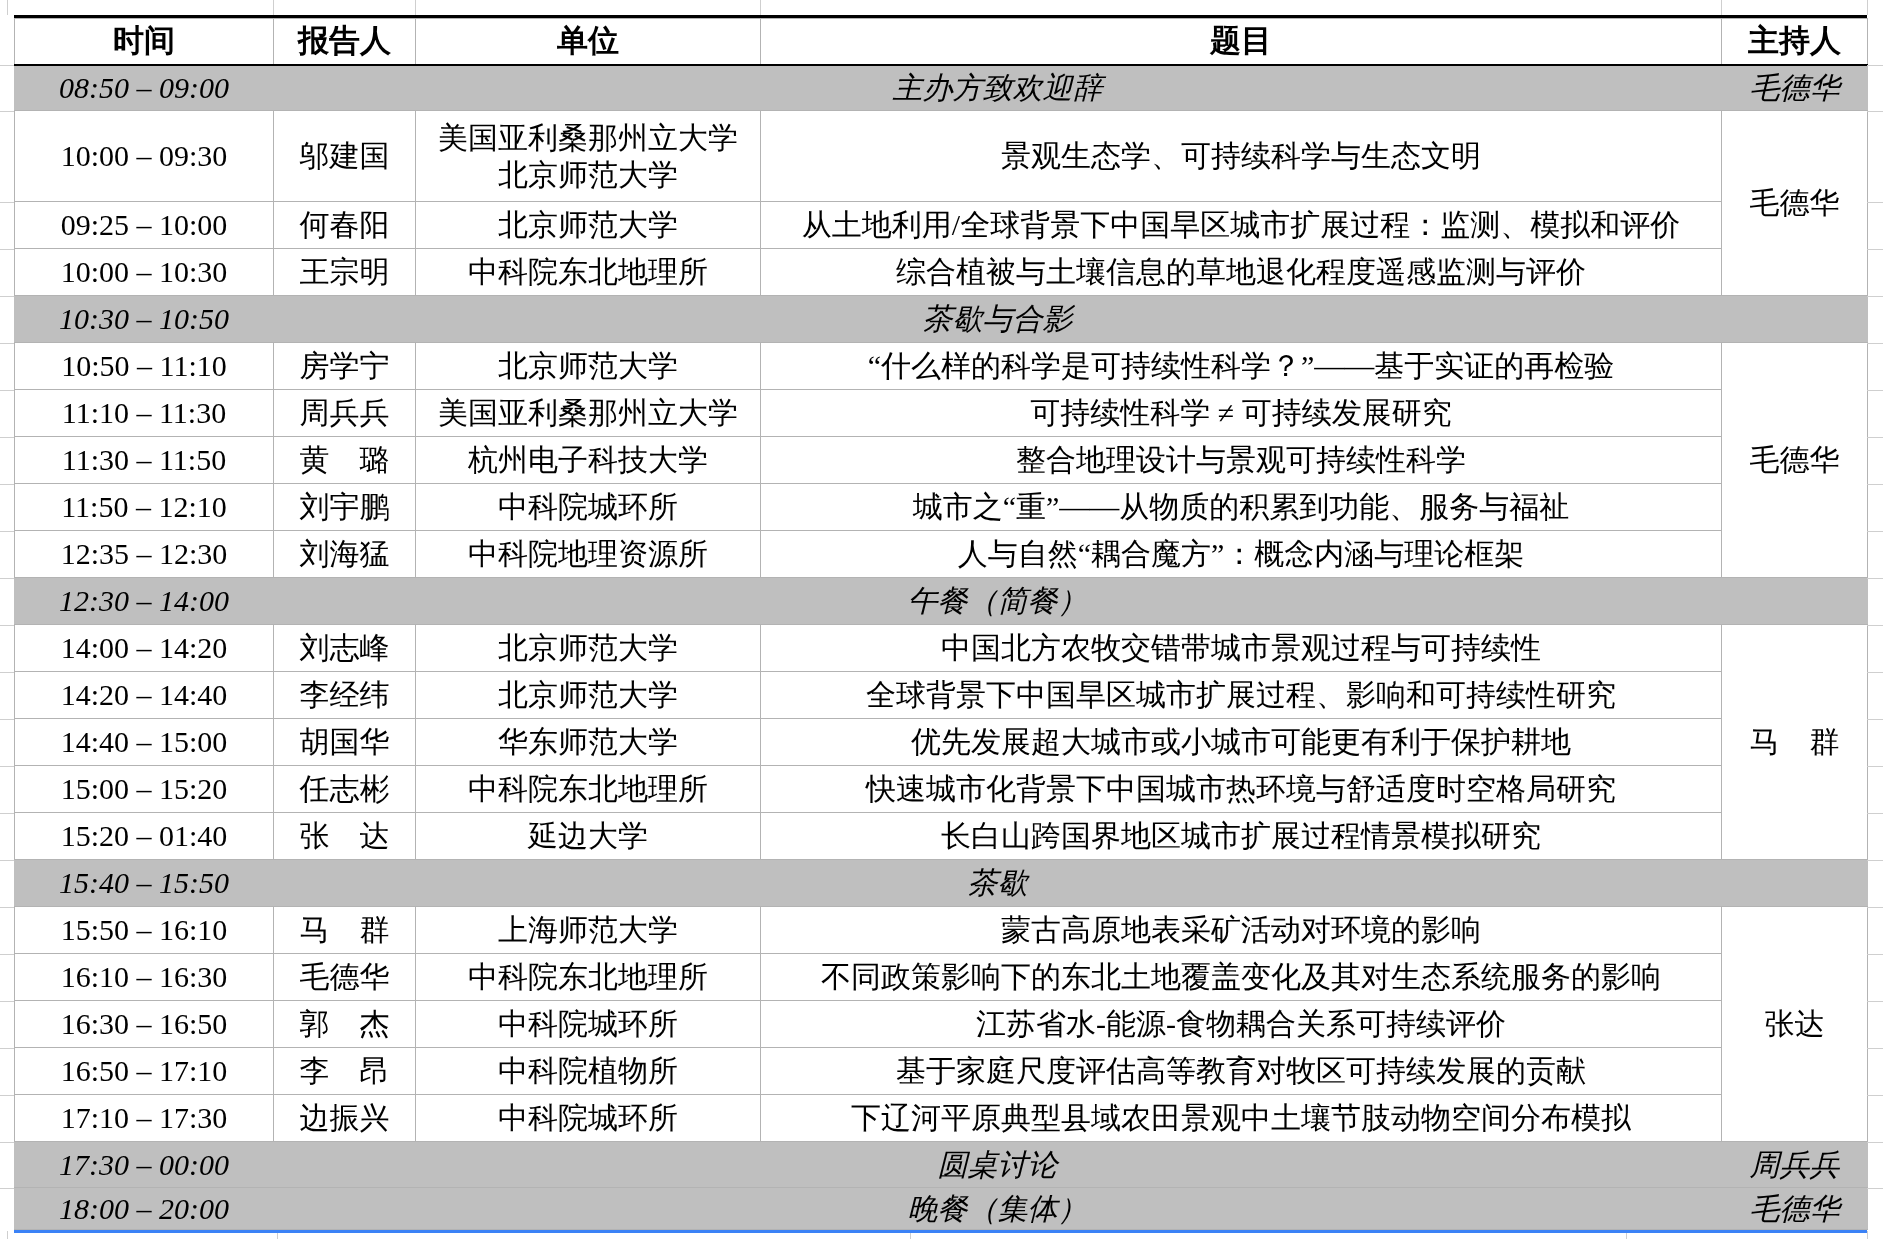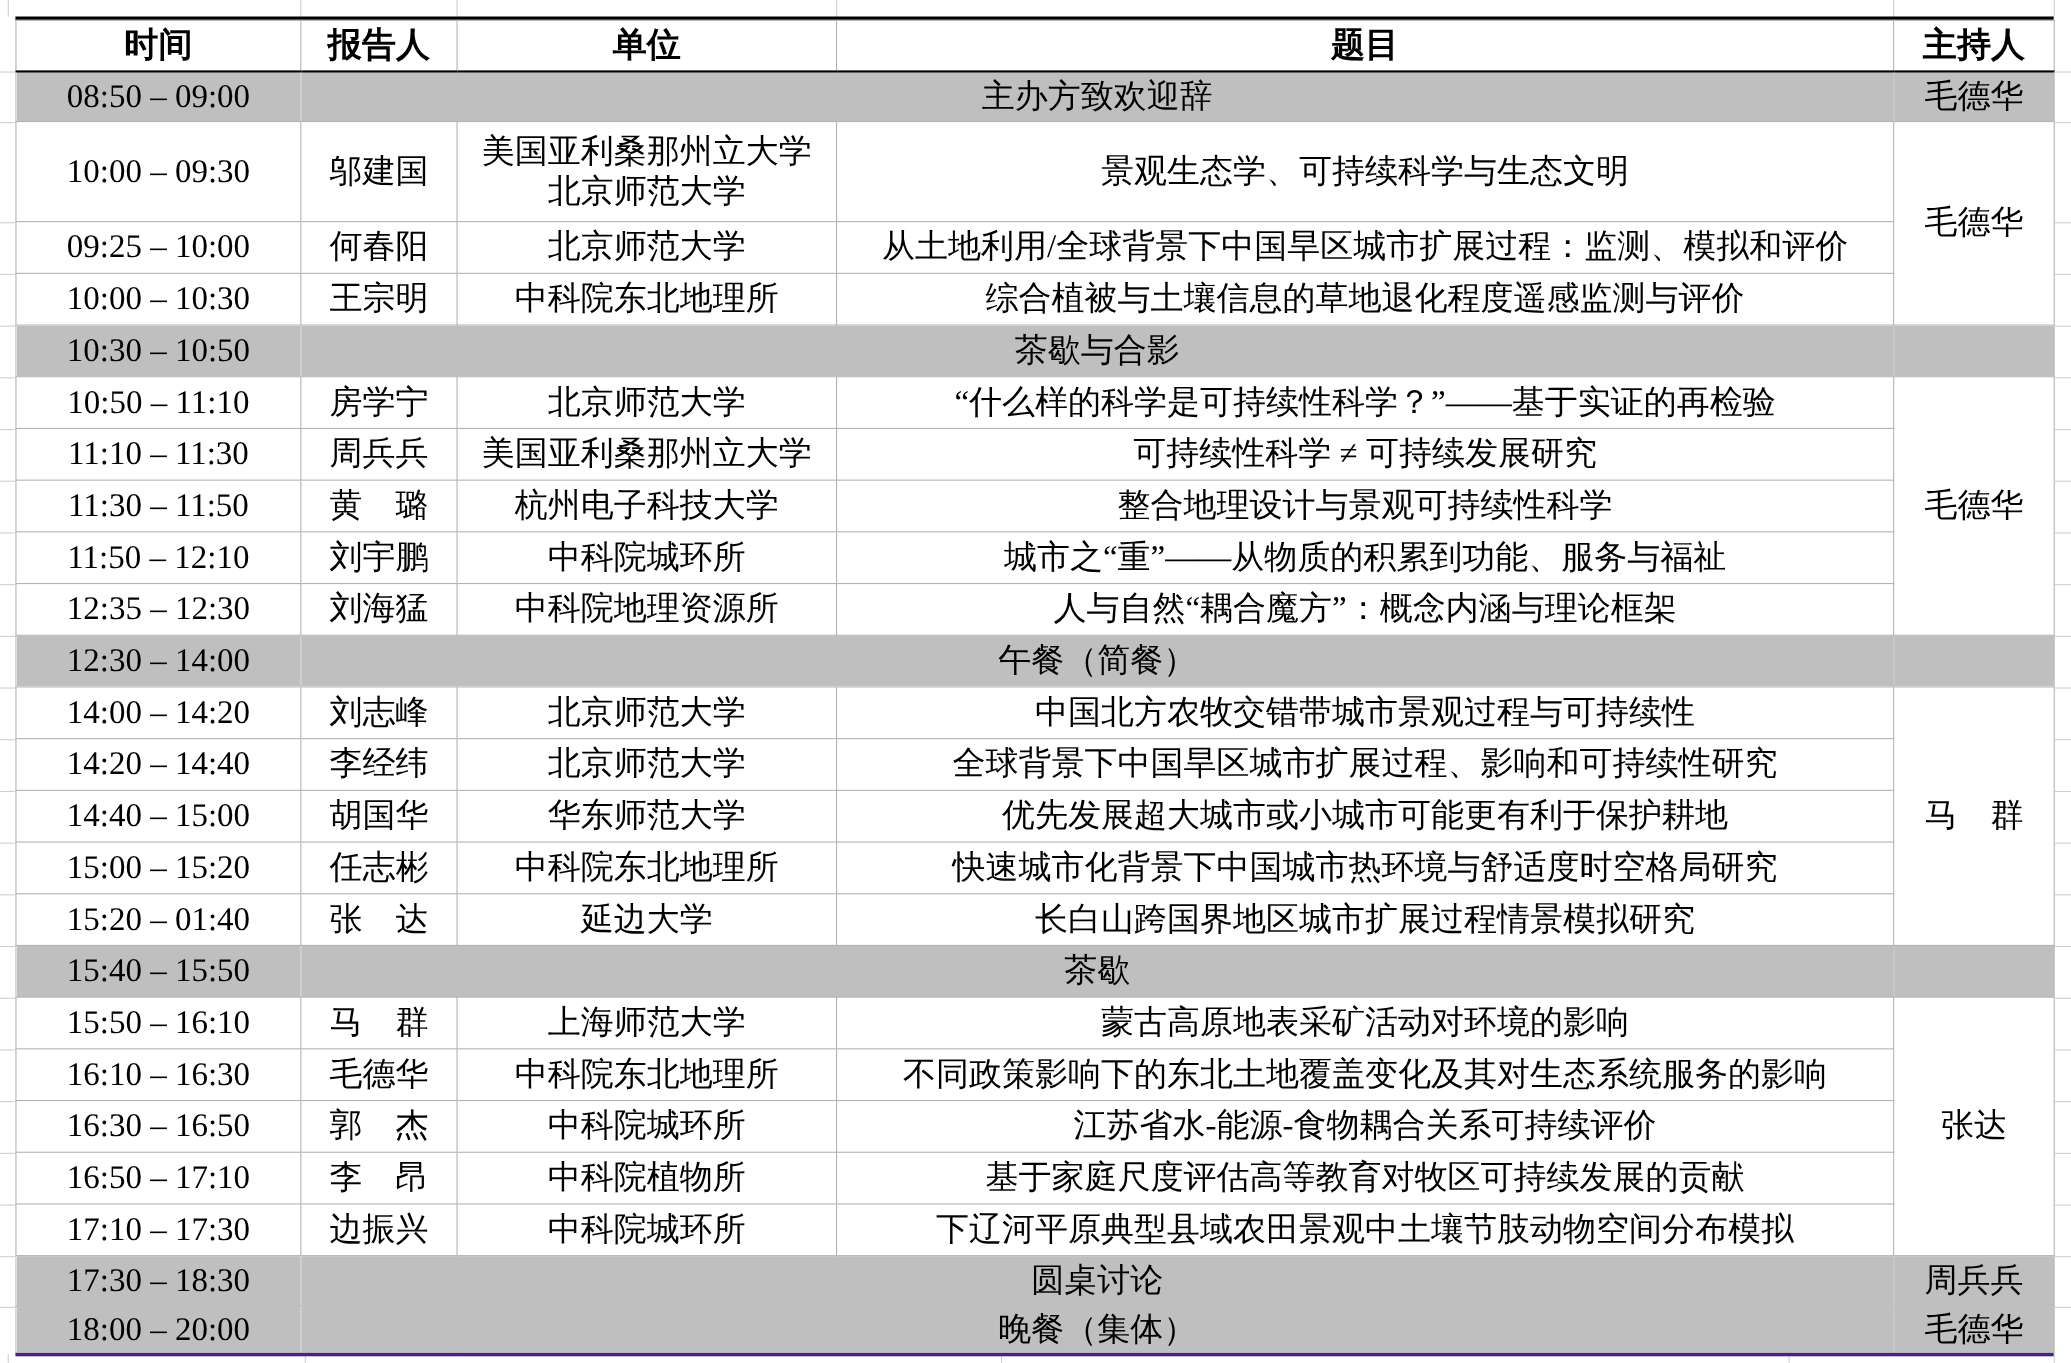--- a/index.html
+++ b/index.html
@@ -7,21 +7,21 @@
     position:relative;
     width:1883px;height:1239px;
     background:#ffffff;
     font-family:"Liberation Serif","DejaVu Serif",serif;
     color:#000;
     overflow:hidden;
   }
   .table-wrap{
     position:absolute;left:14px;top:15px;width:1853px;
     border-top:3px solid #000;
-    border-bottom:3px solid #4c1d95;
+    border-bottom:3px solid #3b82f6;
   }
   table.schedule{
     border-collapse:collapse;
     table-layout:fixed;
     width:1853px;
   }
   table.schedule th, table.schedule td{
     border:1px solid #b3b3b3;
     text-align:center;
     vertical-align:middle;
@@ -40,20 +40,21 @@
   tr{height:47px;}
   tr.h-head{height:46px;}
   tr.h-first{height:46px;}
   tr.h-tall{height:91px;}
   tr.h-late1{height:46px;}
   tr.h-late2{height:42px;}
   tr.banner-row td{
     background:#bfbfbf;
     border-left-color:#bfbfbf;
     border-right-color:#bfbfbf;
+    font-style:italic;
   }
   td.moderator{font-size:30px;}
   .aff-line{white-space:nowrap;}
   
   .vstub{position:absolute;width:1px;background:#cfcfcf;}
   .hstub{position:absolute;height:1px;background:#cfcfcf;}
 </style>
 </head>
 <body>
 
@@ -243,21 +244,21 @@
         </tr>
 
         <tr>
           <td class="time">17:10 – 17:30</td>
           <td class="speaker">边振兴</td>
           <td class="affiliation">中科院城环所</td>
           <td class="title">下辽河平原典型县域农田景观中土壤节肢动物空间分布模拟</td>
         </tr>
 
         <tr class="banner-row h-late1">
-          <td class="time">17:30 – 18:30</td>
+          <td class="time">17:30 – 00:00</td>
           <td class="banner" colspan="3">圆桌讨论</td>
           <td class="moderator">周兵兵</td>
         </tr>
 
         <tr class="banner-row h-late2">
           <td class="time">18:00 – 20:00</td>
           <td class="banner" colspan="3">晚餐（集体）</td>
           <td class="moderator">毛德华</td>
         </tr>
       </tbody>

